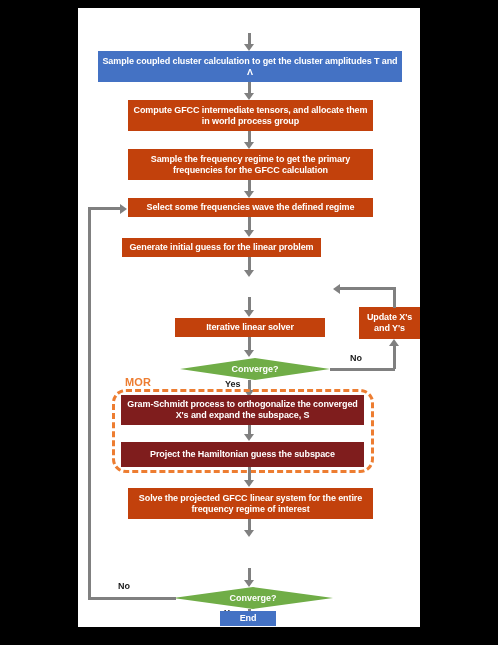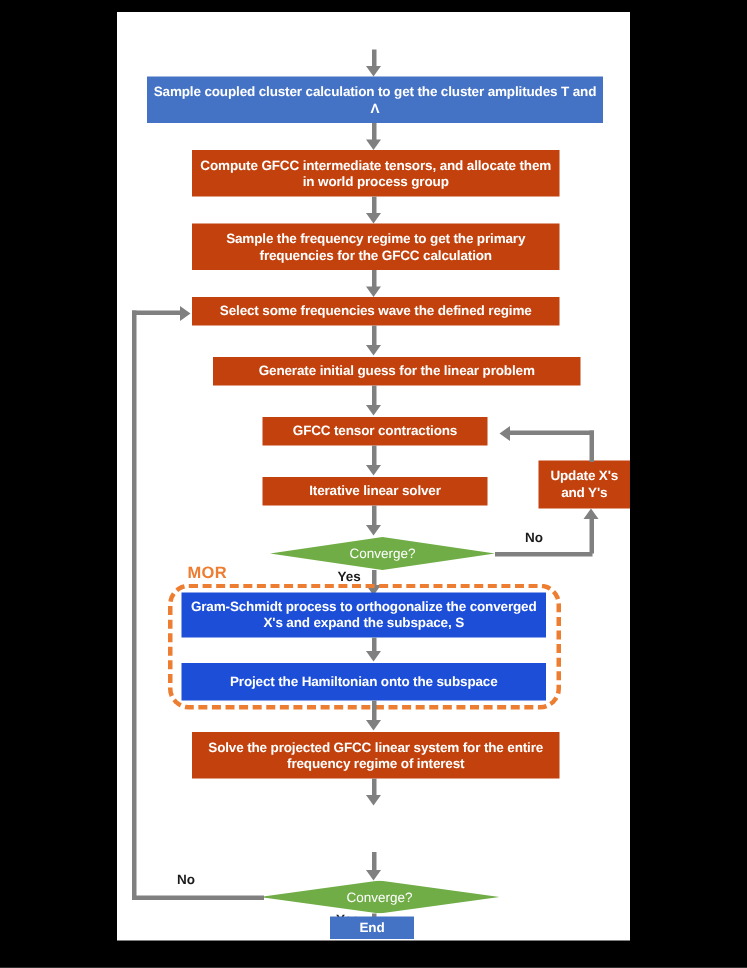--- a/index.html
+++ b/index.html
@@ -38,41 +38,41 @@
     justify-content: center;
     text-align: center;
     color: #ffffff;
     font-weight: bold;
     line-height: 1.18;
     letter-spacing: -0.1px;
     padding: 1px 4px;
   }
   .blue   { background: #4472C4; }
   .green  { background: #c2410c; }
-  .gray   { background: #1d4ed8; }
+  .gray   { background: #7f1d1d; }
 
   
   .diamond {
     position: absolute;
     display: flex;
     align-items: center;
     justify-content: center;
   }
   .diamond .dshape {
     position: absolute;
     left: 0; top: 0;
     width: 100%;
     height: 100%;
     background: #70AD47;
     clip-path: polygon(50% 0%, 100% 50%, 50% 100%, 0% 50%);
   }
   .diamond .dlabel {
     position: relative;
     color: #ffffff;
-    font-weight: normal;
+    font-weight: bold;
     z-index: 2;
   }
 
   
   .vline {
     position: absolute;
     background: #808080;
     width: 3px;
   }
   .hline {
@@ -155,25 +155,24 @@
     <div class="arrow-down" style="left:166px; top:134px;"></div>
 
     <div class="node green" style="left:50px; top:141px; width:245px; height:31px; font-size:9px;">Sample the frequency regime to get the primary frequencies for the GFCC calculation</div>
     <div class="vline" style="left:170px; top:172px; height:12px;"></div>
     <div class="arrow-down" style="left:166px; top:183px;"></div>
 
     <div class="node green" style="left:50px; top:190px; width:245px; height:19px; font-size:9px;">Select some frequencies wave the defined regime</div>
     <div class="vline" style="left:170px; top:209px; height:14px;"></div>
     <div class="arrow-down" style="left:166px; top:222px;"></div>
 
-    <div class="node green" style="left:64px; top:230px; width:245px; height:19px; font-size:9px;text-align:right;">Generate initial guess for the linear problem</div>
+    <div class="node green" style="left:44px; top:230px; width:199px; height:19px; font-size:9px;text-align:right;">Generate initial guess for the linear problem</div>
     <div class="vline" style="left:170px; top:249px; height:14px;"></div>
     <div class="arrow-down" style="left:166px; top:262px;"></div>
 
-    <div class="node green" style="left:97px; top:270px; width:150px; height:19px; font-size:9px;">GFCC tensor contractions</div>
     <div class="vline" style="left:170px; top:289px; height:14px;"></div>
     <div class="arrow-down" style="left:166px; top:302px;"></div>
 
     <div class="node green" style="left:97px; top:310px; width:150px; height:19px; font-size:9px;">Iterative linear solver</div>
     <div class="vline" style="left:170px; top:329px; height:14px;"></div>
     <div class="arrow-down" style="left:166px; top:342px;"></div>
 
     <div class="diamond" style="left:102px; top:350px; width:150px; height:22px;">
       <div class="dshape"></div>
       <div class="dlabel" style="font-size:9px;">Converge?</div>
@@ -193,21 +192,21 @@
     <div class="arrow-down" style="left:166px; top:382px;"></div>
     <div class="edge-label" style="left:147px; top:371px;">Yes</div>
 
     <div id="mor-box" style="left:34px; top:381px; width:262px; height:84px;"></div>
     <div id="mor-label" style="left:45px; top:368px;">MOR</div>
 
     <div class="node gray" style="left:43px; top:387px; width:243px; height:30px; font-size:9px;">Gram-Schmidt process to orthogonalize the converged X's and expand the subspace, S</div>
     <div class="vline" style="left:170px; top:417px; height:10px;"></div>
     <div class="arrow-down" style="left:166px; top:426px;"></div>
 
-    <div class="node gray" style="left:43px; top:434px; width:243px; height:25px; font-size:9px;">Project the Hamiltonian onto the subspace</div>
+    <div class="node gray" style="left:43px; top:434px; width:243px; height:25px; font-size:9px;">Project the Hamiltonian guess the subspace</div>
 
     <div class="vline" style="left:170px; top:459px; height:14px;"></div>
     <div class="arrow-down" style="left:166px; top:472px;"></div>
 
     <div class="node green" style="left:50px; top:480px; width:245px; height:31px; font-size:9px;">Solve the projected GFCC linear system for the entire frequency regime of interest</div>
     <div class="vline" style="left:170px; top:511px; height:12px;"></div>
     <div class="arrow-down" style="left:166px; top:522px;"></div>
 
     <div class="vline" style="left:170px; top:560px; height:13px;"></div>
     <div class="arrow-down" style="left:166px; top:572px;"></div>

